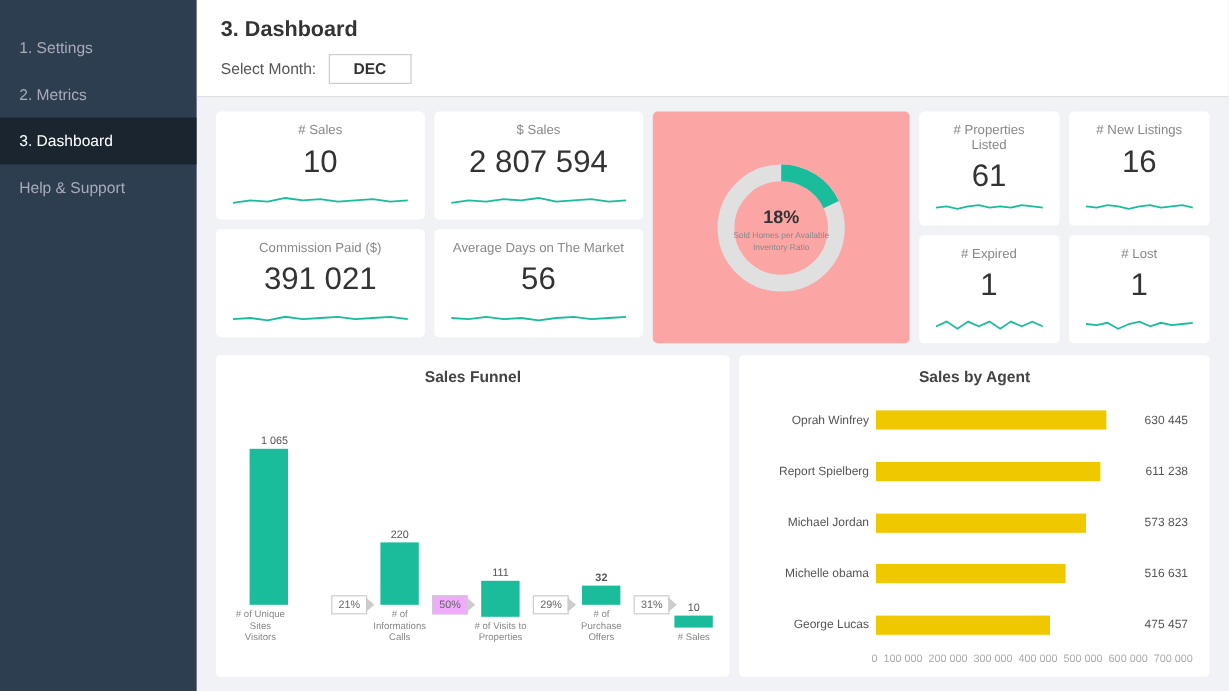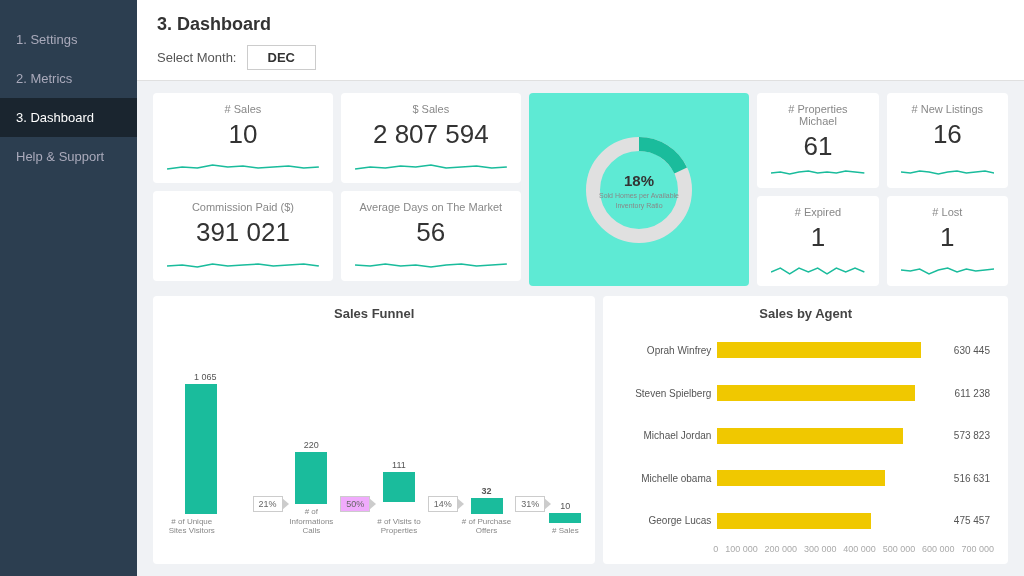--- a/index.html
+++ b/index.html
@@ -1,20 +1,20 @@
 <!DOCTYPE html>
 <html><head>
   <meta charset="utf-8">
   <style>
     * { box-sizing: border-box; margin: 0; padding: 0; }
     body { font-family: 'Segoe UI', Arial, sans-serif; background: #f0f2f5; display: flex; height: 576px; width: 1024px; overflow: hidden; }
 
     
     #sidebar {
-      width: 137px;
+      width: 164px;
       background: #2c3e50;
       color: #ccc;
       display: flex;
       flex-direction: column;
       padding-top: 20px;
       flex-shrink: 0;
     }
     .sidebar-item {
       padding: 12px 16px;
       font-size: 13px;
@@ -81,21 +81,21 @@
       text-align: center;
       line-height: 1.2;
     }
     .metric-card .sparkline {
       margin-top: auto;
       height: 20px;
     }
 
     
     .donut-container {
-      background: #5eead4;
+      background: #fca5a5;
       border-radius: 4px;
       padding: 10px;
       display: flex;
       align-items: center;
       justify-content: center;
       min-width: 140px;
       flex: 1.2;
     }
 
     
@@ -271,21 +271,21 @@
           <circle cx="60" cy="60" r="46" fill="none" stroke="#1abc9c" stroke-width="14" stroke-dasharray="52 237" stroke-dashoffset="0" transform="rotate(-90 60 60)"></circle>
           <text x="60" y="56" text-anchor="middle" font-size="15" font-weight="bold" fill="#333">18%</text>
           <text x="60" y="68" text-anchor="middle" font-size="7" fill="#888">Sold Homes per Available</text>
           <text x="60" y="78" text-anchor="middle" font-size="7" fill="#888">Inventory Ratio</text>
         </svg>
       </div>
 
       <div class="metrics-right">
         <div class="metrics-right-row">
           <div class="metric-card">
-            <div class="label"># Properties Michael</div>
+            <div class="label"># Properties Listed</div>
             <div class="value">61</div>
             <div class="sparkline">
               <svg viewBox="0 0 100 20" preserveAspectRatio="none">
                 <polyline points="0,11 10,10 20,12 30,10 40,9 50,11 60,10 70,11 80,9 90,10 100,11" fill="none" stroke="#1abc9c" stroke-width="1.5"></polyline>
               </svg>
             </div>
           </div>
           <div class="metric-card">
             <div class="label"># New Listings</div>
             <div class="value">16</div>
@@ -347,26 +347,26 @@
           <div style="display:flex;align-items:center;padding-bottom:24px;">
             <div style="border:1px solid #ccc;padding:2px 5px;font-size:9px;color:#666;position:relative;background:#f0abfc;">
               <span>50%</span>
               <span style="position:absolute;right:-7px;top:50%;transform:translateY(-50%);border-left:7px solid #ccc;border-top:6px solid transparent;border-bottom:6px solid transparent;"></span>
             </div>
           </div>
 
           <div style="display:flex;flex-direction:column;align-items:center;">
             <span style="font-size:9px;color:#555;margin-bottom:2px;">111</span>
             <div style="width:32px;height:30px;background:#1abc9c;"></div>
-            <span style="font-size:8px;color:#888;text-align:center;max-width:55px;margin-top:15px;line-height:1.2;"># of Visits to Properties</span>
+            <span style="font-size:8px;color:#888;text-align:center;max-width:55px;margin-top:3px;line-height:1.2;"># of Visits to Properties</span>
           </div>
 
           <div style="display:flex;align-items:center;padding-bottom:24px;">
             <div style="border:1px solid #ccc;padding:2px 5px;font-size:9px;color:#666;position:relative;background:#fff;">
-              <span>14%</span>
+              <span>29%</span>
               <span style="position:absolute;right:-7px;top:50%;transform:translateY(-50%);border-left:7px solid #ccc;border-top:6px solid transparent;border-bottom:6px solid transparent;"></span>
             </div>
           </div>
 
           <div style="display:flex;flex-direction:column;align-items:center;">
             <span style="font-size:9px;color:#555;margin-bottom:2px;font-weight:bold;">32</span>
             <div style="width:32px;height:16px;background:#1abc9c;"></div>
             <span style="font-size:8px;color:#888;text-align:center;max-width:55px;margin-top:3px;line-height:1.2;"># of Purchase Offers</span>
           </div>
 
@@ -391,21 +391,21 @@
 
           <div class="agent-row">
             <span class="agent-name">Oprah Winfrey</span>
             <div class="agent-bar-wrap">
               <div class="agent-bar" style="width:90%;"></div>
             </div>
             <span class="agent-val">630 445</span>
           </div>
 
           <div class="agent-row">
-            <span class="agent-name">Steven Spielberg</span>
+            <span class="agent-name">Report Spielberg</span>
             <div class="agent-bar-wrap">
               <div class="agent-bar" style="width:87%;"></div>
             </div>
             <span class="agent-val">611 238</span>
           </div>
 
           <div class="agent-row">
             <span class="agent-name">Michael Jordan</span>
             <div class="agent-bar-wrap">
               <div class="agent-bar" style="width:82%;"></div>

